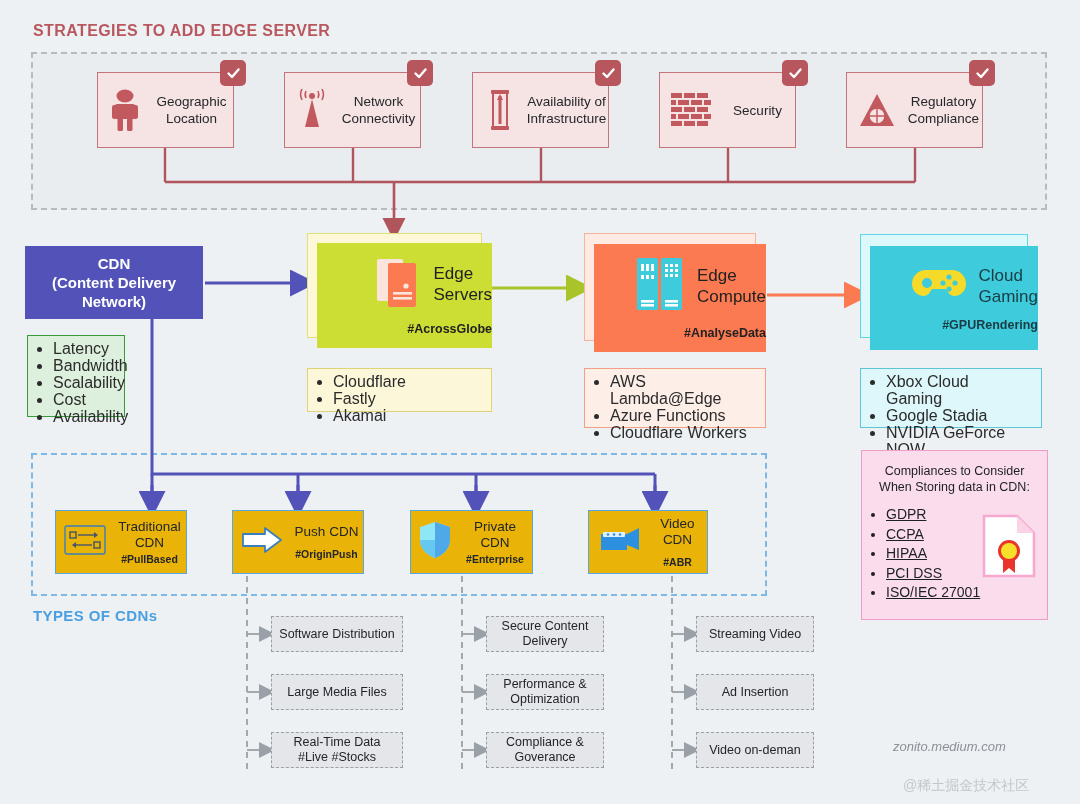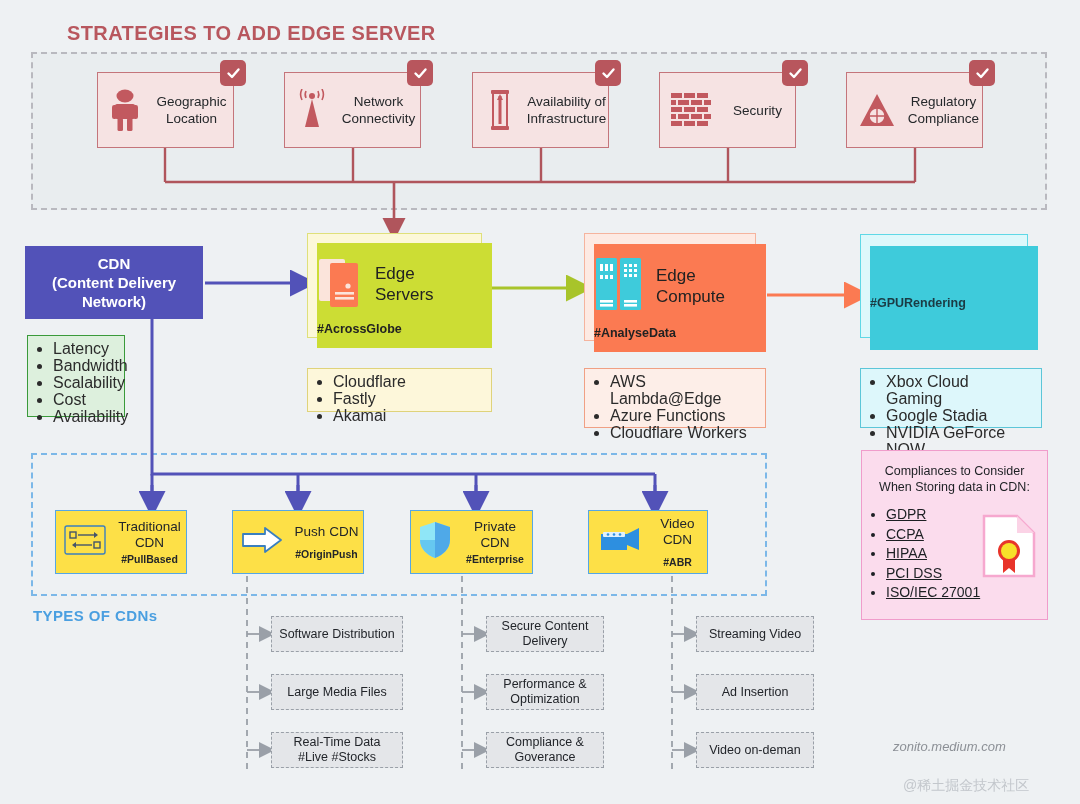--- a/index.html
+++ b/index.html
@@ -6,23 +6,22 @@
   body{
     width:1080px;height:804px;position:relative;overflow:hidden;
     background:#eef1f3;
     font-family:"Liberation Sans", sans-serif;
     color:#2b2b2b;
   }
   .abs{position:absolute;box-sizing:border-box;}
 
   
   #strategies-title{
-    left:33px;top:22px;font-size:20px;font-weight:bold;letter-spacing:.4px;
+    left:33px;top:22px;font-size:16px;font-weight:bold;letter-spacing:.4px;
     color:#b8575e;
-    margin-left:34px;
   }
   #types-title{
     left:33px;top:607px;font-size:15px;font-weight:bold;letter-spacing:.4px;
     color:#4a9fe0;
   }
 
   
   #strategies-container{
     left:31px;top:52px;width:1016px;height:158px;
     border:2px dashed #b9b9bf;background:#e9edef;
@@ -43,39 +42,39 @@
     background:#b8565d;border-radius:5px;display:flex;align-items:center;justify-content:center;
   }
   .check svg{display:block;}
   .sicon{width:34px;height:46px;flex:none;display:flex;align-items:center;justify-content:center;}
 
   
   #wires{left:0;top:0;width:1080px;height:804px;pointer-events:none;}
 
   
   .cardshadow{border:1.5px solid; background:transparent;}
-  .card{display:flex;flex-direction:column;align-items:flex-start;justify-content:center;}
+  .card{display:flex;flex-direction:column;align-items:flex-end;justify-content:center;}
   .card .row{display:flex;align-items:center;gap:12px;}
   .card .title{font-size:17px;line-height:21px;font-weight:normal;color:#222;}
   .card .tag{font-size:12.5px;font-weight:bold;margin-top:10px;color:#222;}
 
   #cdn-box{
     left:25px;top:246px;width:178px;height:73px;background:#5252b8;
     display:flex;align-items:center;justify-content:center;text-align:center;
     color:#fff;font-size:15px;line-height:19px;font-weight:bold;
   }
 
   
   .listbox{font-size:16px;line-height:17px;padding:4px 12px;}
   .listbox ul{margin:0;padding-left:13px;}
   .listbox li{margin:0;}
 
   
   .typebox{
-    height:64px;background:#fde047;border:1.5px solid #55a7e5;
+    height:64px;background:#eab308;border:1.5px solid #55a7e5;
     display:flex;align-items:center;padding-left:8px;gap:7px;
   }
   .typebox .tcol{flex:1;text-align:center;}
   .typebox .tname{font-size:13.5px;line-height:16px;color:#23262a;}
   .typebox .ttag{font-size:10.5px;font-weight:bold;color:#23262a;margin-top:2px;}
 
   
   .usecase{
     height:36px;background:#e4e6e9;border:1.5px dashed #9aa0a8;
     display:flex;align-items:center;justify-content:center;text-align:center;
@@ -360,20 +359,34 @@
 <div class="abs listbox" style="left:584px;top:368px;width:182px;height:60px;background:#fdeee8;border:1.5px solid #f0a084;">
   <ul>
     <li>AWS Lambda@Edge</li>
     <li>Azure Functions</li>
     <li>Cloudflare Workers</li>
   </ul>
 </div>
 
 <div class="abs cardshadow" style="left:860px;top:234px;width:168px;height:104px;border-color:#5fd8e6;background:#ddf8fb;"></div>
 <div class="abs card" style="left:870px;top:246px;width:168px;height:104px;background:#3ecbdb;">
+  <div class="row">
+    <span>
+      <svg width="54" height="40" viewBox="0 0 54 40">
+          <path d="M14,6 H40 A14,14 0 0 1 54,20 A12,12 0 0 1 42,32 C38,32 36,28 34,25 H20 C18,28 16,32 12,32 A12,12 0 0 1 0,20 A14,14 0 0 1 14,6 Z" fill="#f5da2a"></path>
+          <circle cx="15" cy="19" r="5" fill="#3ecbdb"></circle>
+          <circle cx="37" cy="13" r="2.6" fill="#3ecbdb"></circle>
+          <circle cx="43" cy="19" r="2.6" fill="#3ecbdb"></circle>
+          <circle cx="37" cy="25" r="2.6" fill="#3ecbdb"></circle>
+          <circle cx="31" cy="19" r="2.6" fill="#3ecbdb"></circle>
+        </svg>
+    </span>
+    <span class="title" style="color: rgb(27, 59, 68); white-space: pre-line;">Cloud
+Gaming</span>
+  </div>
   <div class="tag" style="color:#1b3b44;">#GPURendering</div>
 </div>
 <div class="abs listbox" style="left:860px;top:368px;width:182px;height:60px;background:#ddf7fb;border:1.5px solid #5cc6d8;">
   <ul>
     <li>Xbox Cloud Gaming</li>
     <li>Google Stadia</li>
     <li>NVIDIA GeForce NOW</li>
   </ul>
 </div>
 

